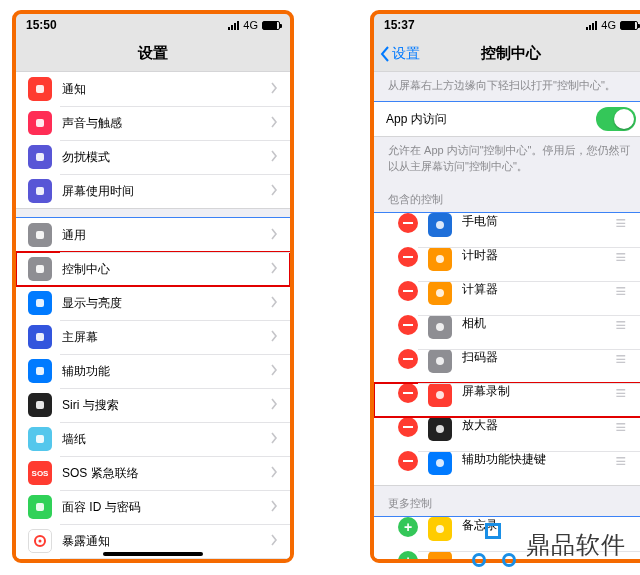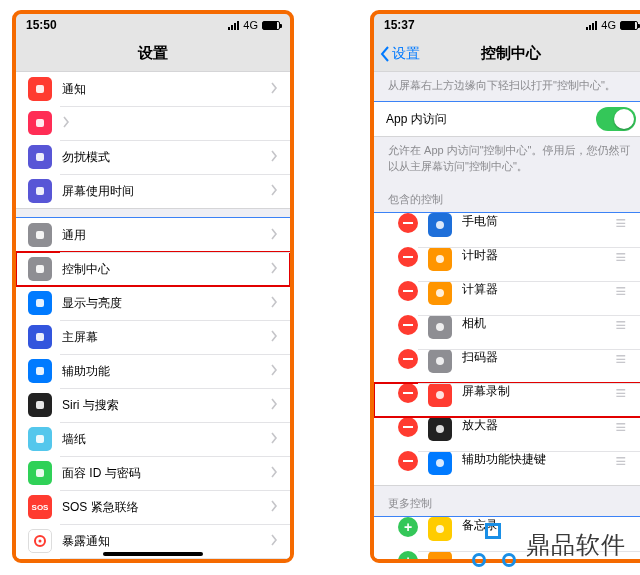--- a/index.html
+++ b/index.html
@@ -126,20 +126,21 @@
             <span class="chev"><svg viewBox="0 0 8 12">
                 <path d="M2 1 L6 6 L2 11" stroke="currentColor" stroke-width="1.6" fill="none"></path>
               </svg></span>
           </div>
           <div class="row">
             <span class="ic" style="background:#ff2d55;">
               <svg width="14" height="14" viewBox="0 0 14 14">
                 <rect x="3" y="3" width="8" height="8" rx="2" fill="rgba(255,255,255,.9)"></rect>
               </svg>
             </span>
+            <span class="lbl">声音与触感</span>
             <span class="chev"><svg viewBox="0 0 8 12">
                 <path d="M2 1 L6 6 L2 11" stroke="currentColor" stroke-width="1.6" fill="none"></path>
               </svg></span>
           </div>
           <div class="row">
             <span class="ic" style="background:#5856d6;">
               <svg width="14" height="14" viewBox="0 0 14 14">
                 <rect x="3" y="3" width="8" height="8" rx="2" fill="rgba(255,255,255,.9)"></rect>
               </svg>
             </span>
@@ -232,35 +233,35 @@
               <svg width="14" height="14" viewBox="0 0 14 14">
                 <rect x="3" y="3" width="8" height="8" rx="2" fill="rgba(255,255,255,.9)"></rect>
               </svg>
             </span>
             <span class="lbl">墙纸</span>
             <span class="chev"><svg viewBox="0 0 8 12">
                 <path d="M2 1 L6 6 L2 11" stroke="currentColor" stroke-width="1.6" fill="none"></path>
               </svg></span>
           </div>
           <div class="row">
-            <span class="ic" style="background:#30d158;">
-              <svg width="14" height="14" viewBox="0 0 14 14">
-                <rect x="3" y="3" width="8" height="8" rx="2" fill="rgba(255,255,255,.9)"></rect>
-              </svg>
-            </span>
-            <span class="lbl">面容 ID 与密码</span>
-            <span class="chev"><svg viewBox="0 0 8 12">
-                <path d="M2 1 L6 6 L2 11" stroke="currentColor" stroke-width="1.6" fill="none"></path>
-              </svg></span>
-          </div>
-          <div class="row">
             <span class="ic" style="background:#ff3b30;">
               <span style="font-size:8px;font-weight:700">SOS</span>
             </span>
             <span class="lbl">SOS 紧急联络</span>
+            <span class="chev"><svg viewBox="0 0 8 12">
+                <path d="M2 1 L6 6 L2 11" stroke="currentColor" stroke-width="1.6" fill="none"></path>
+              </svg></span>
+          </div>
+          <div class="row">
+            <span class="ic" style="background:#30d158;">
+              <svg width="14" height="14" viewBox="0 0 14 14">
+                <rect x="3" y="3" width="8" height="8" rx="2" fill="rgba(255,255,255,.9)"></rect>
+              </svg>
+            </span>
+            <span class="lbl">面容 ID 与密码</span>
             <span class="chev"><svg viewBox="0 0 8 12">
                 <path d="M2 1 L6 6 L2 11" stroke="currentColor" stroke-width="1.6" fill="none"></path>
               </svg></span>
           </div>
           <div class="row">
             <span class="ic" style="background:#fff;border:1px solid #ddd">
               <svg width="16" height="16" viewBox="0 0 16 16">
                 <circle cx="8" cy="8" r="5" fill="none" stroke="#ff3b30" stroke-width="2"></circle>
                 <circle cx="8" cy="8" r="1.5" fill="#ff3b30"></circle>
               </svg>

